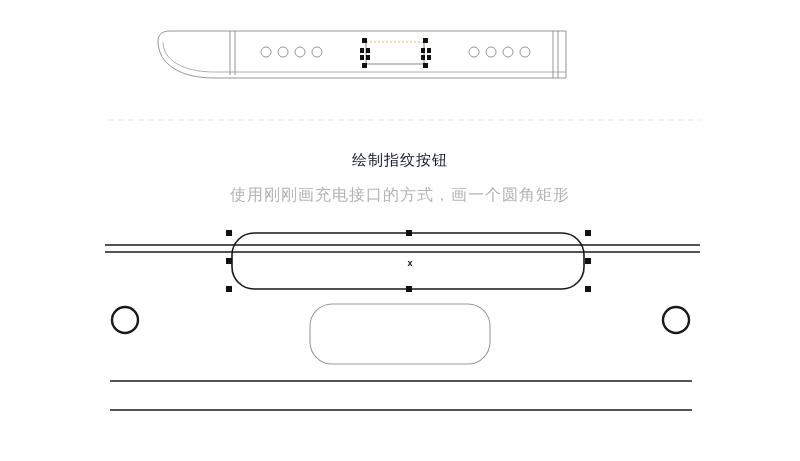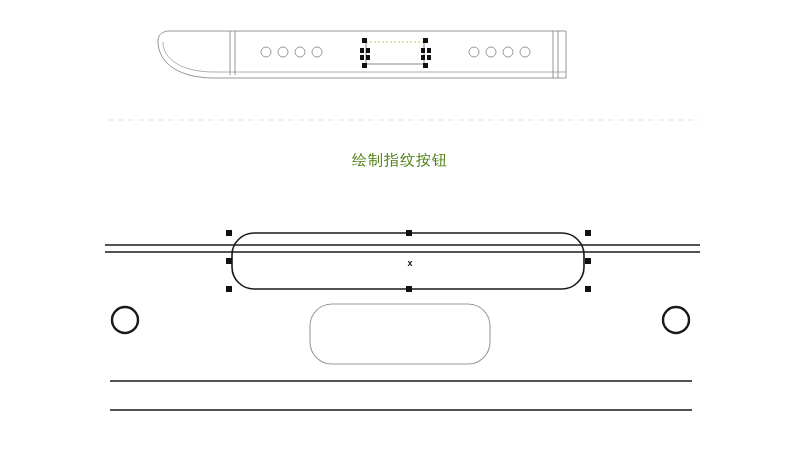--- a/index.html
+++ b/index.html
@@ -23,21 +23,21 @@
   }
 
   .tut-title {
     position: absolute;
     left: 0;
     top: 150px;
     width: 800px;
     text-align: center;
     font-size: 15px;
     line-height: 20px;
-    color: #4d7c0f;
+    color: #0f172a;
     letter-spacing: 1px;
     white-space: nowrap;
   }
 
   .tut-subtitle {
     position: absolute;
     left: 0;
     top: 184px;
     width: 800px;
     text-align: center;
@@ -138,14 +138,15 @@
 
       <rect x="310" y="304" width="180" height="60" rx="22" ry="22" fill="none" stroke="#9a9a9a" stroke-width="1.1"></rect>
 
       <line x1="110" y1="381" x2="692" y2="381" stroke="#1a1a1a" stroke-width="1.4"></line>
       <line x1="110" y1="410" x2="692" y2="410" stroke="#1a1a1a" stroke-width="1.4"></line>
     </g>
   </svg>
 
   <div class="tut-title">绘制指纹按钮</div>
 
+  <div class="tut-subtitle">使用刚刚画充电接口的方式，画一个圆角矩形</div>
 
 </div>
 
 </body></html>

